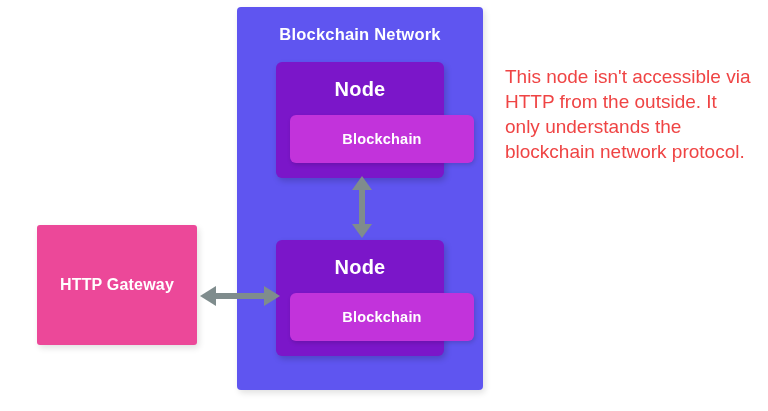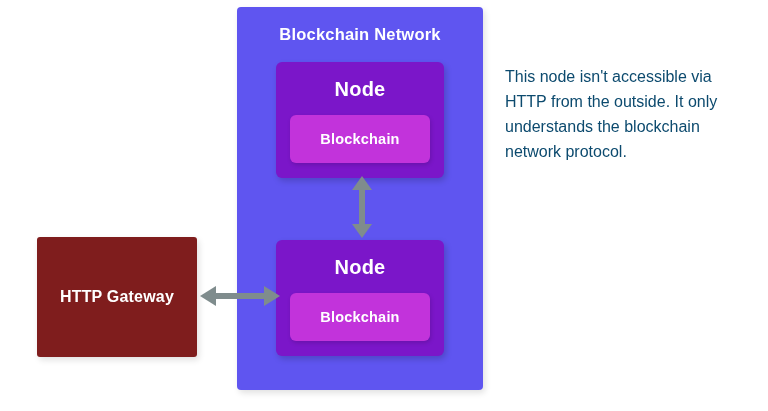--- a/index.html
+++ b/index.html
@@ -71,44 +71,45 @@
 
   .blockchain-box {
     position: absolute;
     left: 14px;      
     top: 53px;
     width: 140px;
     height: 48px;
     background: #c233db;
     border-radius: 6px;
     box-shadow: 1px 2px 4px rgba(0,0,0,0.15);
+    padding-left: 44px;
   }
   .blockchain-label {
     position: absolute;
     left: 0;
     top: 0;
     width: 100%;
     height: 100%;
     display: flex;
     align-items: center;
     justify-content: center;
     color: #ffffff;
     font-size: 14.5px;
     font-weight: bold;
     letter-spacing: 0.2px;
   }
 
   
   .gateway-box {
     position: absolute;
     left: 37px;
-    top: 237px;
+    top: 225px;
     width: 160px;
     height: 120px;
-    background: #7f1d1d;
+    background: #ec4899;
     border-radius: 3px;
     box-shadow: 2px 3px 6px rgba(0,0,0,0.12);
   }
   .gateway-label {
     position: absolute;
     left: 0;
     top: 0;
     width: 100%;
     height: 100%;
     display: flex;
@@ -132,22 +133,22 @@
     position: absolute;
     left: 200px;
     top: 281px;
     width: 80px;
     height: 30px;
   }
 
   
   .note {
     position: absolute;
-    color: #0c4a6e;
-    font-size: 16px;
+    color: #ef4444;
+    font-size: 19px;
     line-height: 25px;
     width: 252px;
   }
   .note-top    { left: 505px; top: 64px; }
   .note-bottom { left: 505px; top: 243px; }
 </style>
 </head>
 <body>
 
 <div id="diagram">

